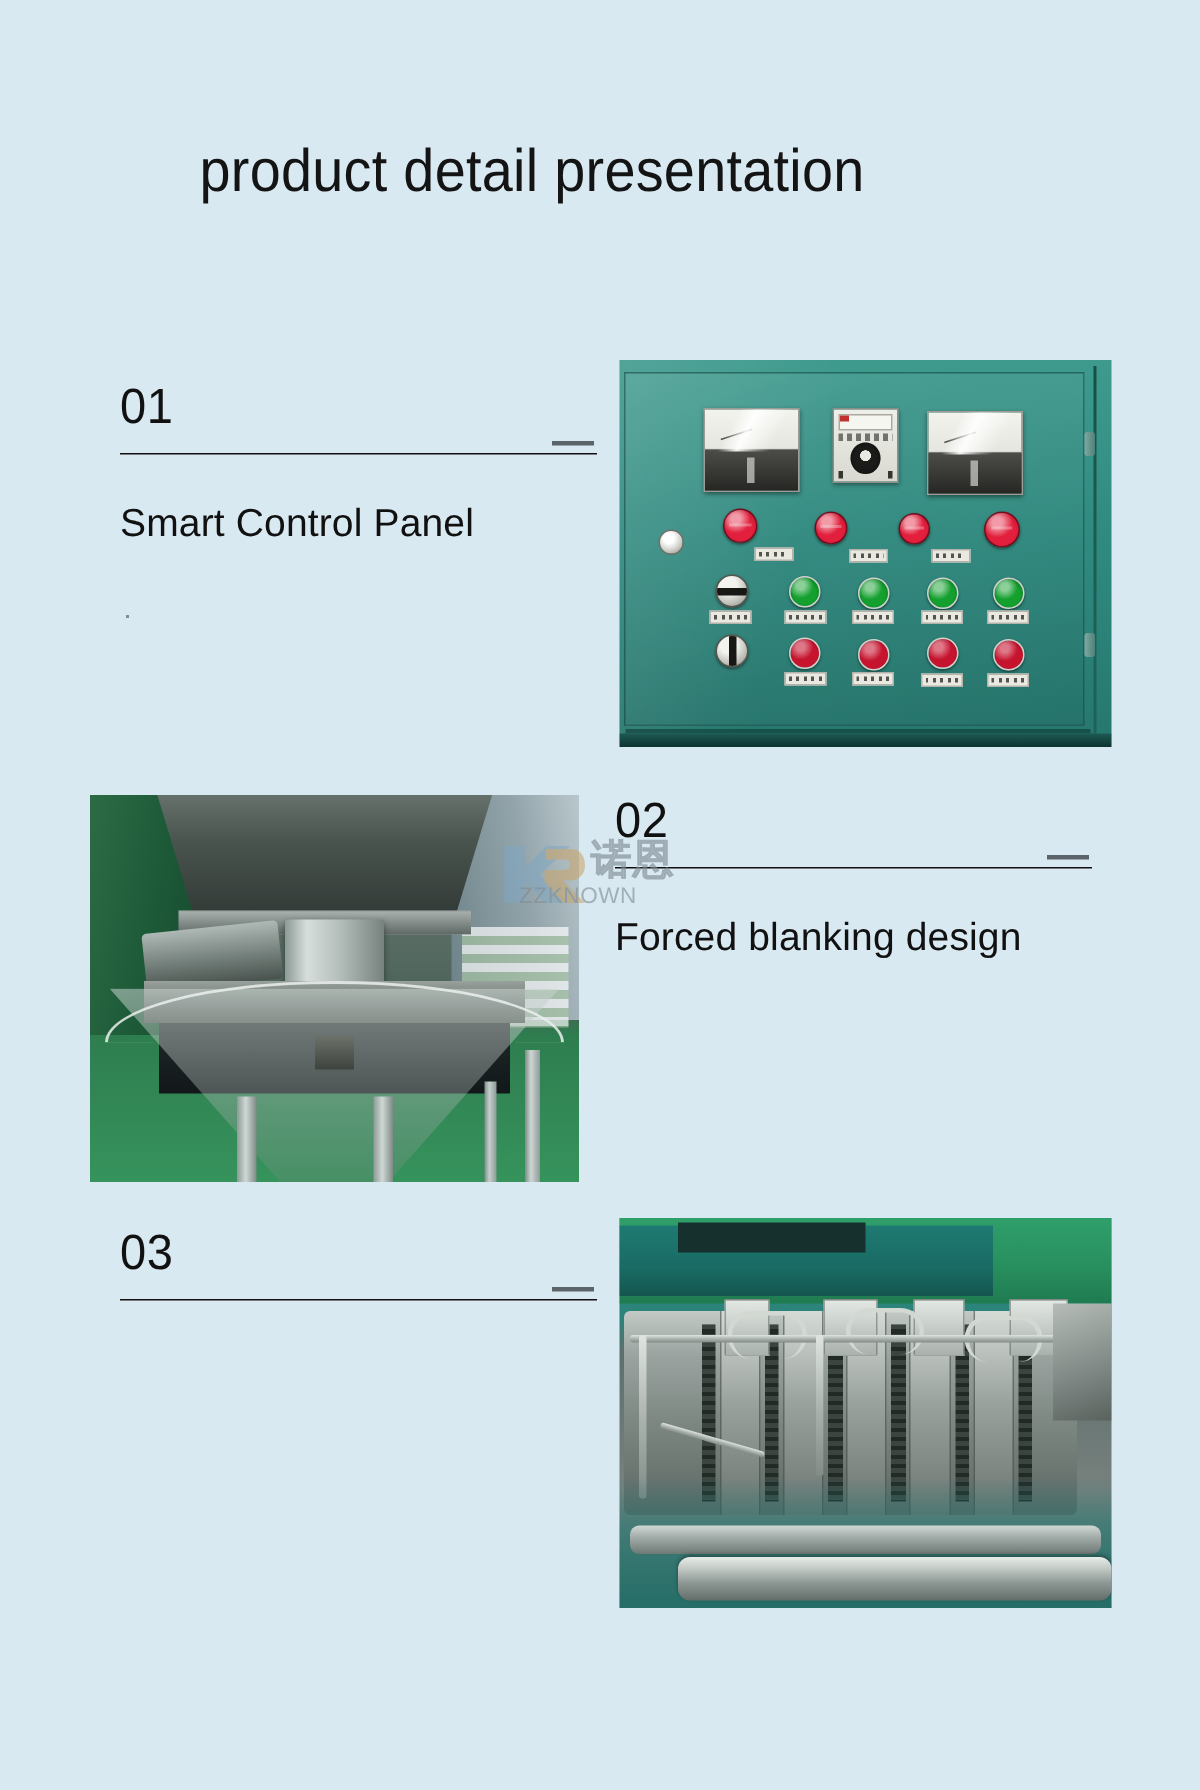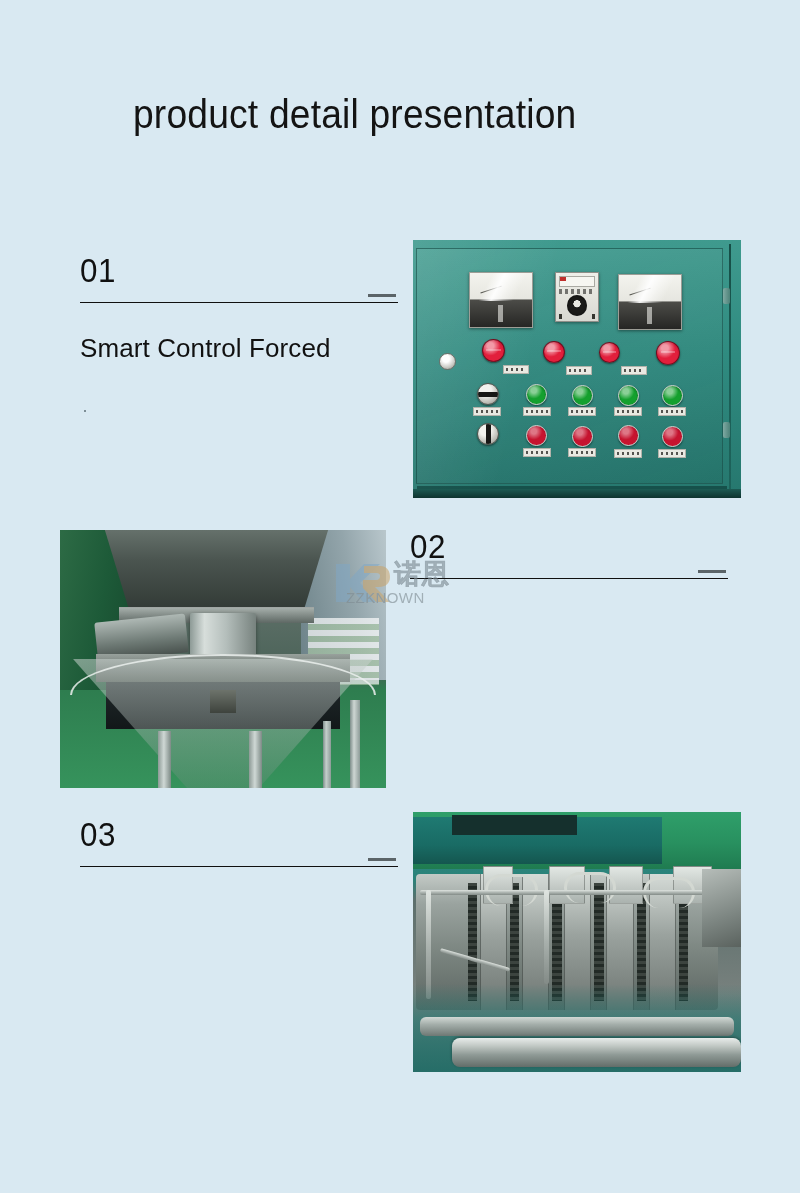--- a/index.html
+++ b/index.html
@@ -503,21 +503,21 @@
 <div class="page">
 
   <div class="page-title">product detail presentation</div>
 
   <div class="sec-block" style="left:80px; top:254px; width:318px;">
     <div class="sec-num">01</div>
     <div class="sec-rule-wrap">
       <div class="sec-rule" style="width:318px;"></div>
       <div class="sec-dash" style="right:2px;"></div>
     </div>
-    <div class="sec-label">Smart Control Forced</div>
+    <div class="sec-label">Smart Control Panel</div>
     <div class="sec-dot" style="left:4px; top:156px;"></div>
   </div>
 
   <div class="photo cp" style="left:413px; top:240px; width:328px; height:258px;">
     <div class="cp-door"></div>
     <div class="cp-edge"></div>
     <div class="cp-hinge" style="top:48px;"></div>
     <div class="cp-hinge" style="top:182px;"></div>
 
     <div class="meter" style="left:56px; top:32px; width:64px; height:56px;">
@@ -603,20 +603,21 @@
     <div class="hp-pipe"></div>
     <div class="hp-pipe2"></div>
   </div>
 
   <div class="sec-block" style="left:410px; top:530px; width:318px;">
     <div class="sec-num">02</div>
     <div class="sec-rule-wrap">
       <div class="sec-rule" style="width:318px;"></div>
       <div class="sec-dash" style="right:2px;"></div>
     </div>
+    <div class="sec-label">Forced blanking design</div>
   </div>
 
   <div class="watermark">
     <svg class="wm-logo" viewBox="0 0 62 46">
       <path d="M6 4 L20 4 L20 19 L34 4 L50 4 L30 23 L50 42 L33 42 L20 27 L20 42 L6 42 Z" fill="#7fa6c4" opacity="0.88"></path>
       <path d="M34 6 L50 6 C58 6 60 12 60 17 C60 23 56 27 49 27 L45 27 L60 42 L46 42 L33 28 L33 20 L46 20 C49 20 50 18 50 16 C50 14 49 13 46 13 L34 13 Z" fill="#c9a46a" opacity="0.92"></path>
     </svg>
     <div class="wm-cn">诺恩</div>
     <div class="wm-en">ZZKNOWN</div>
   </div>

